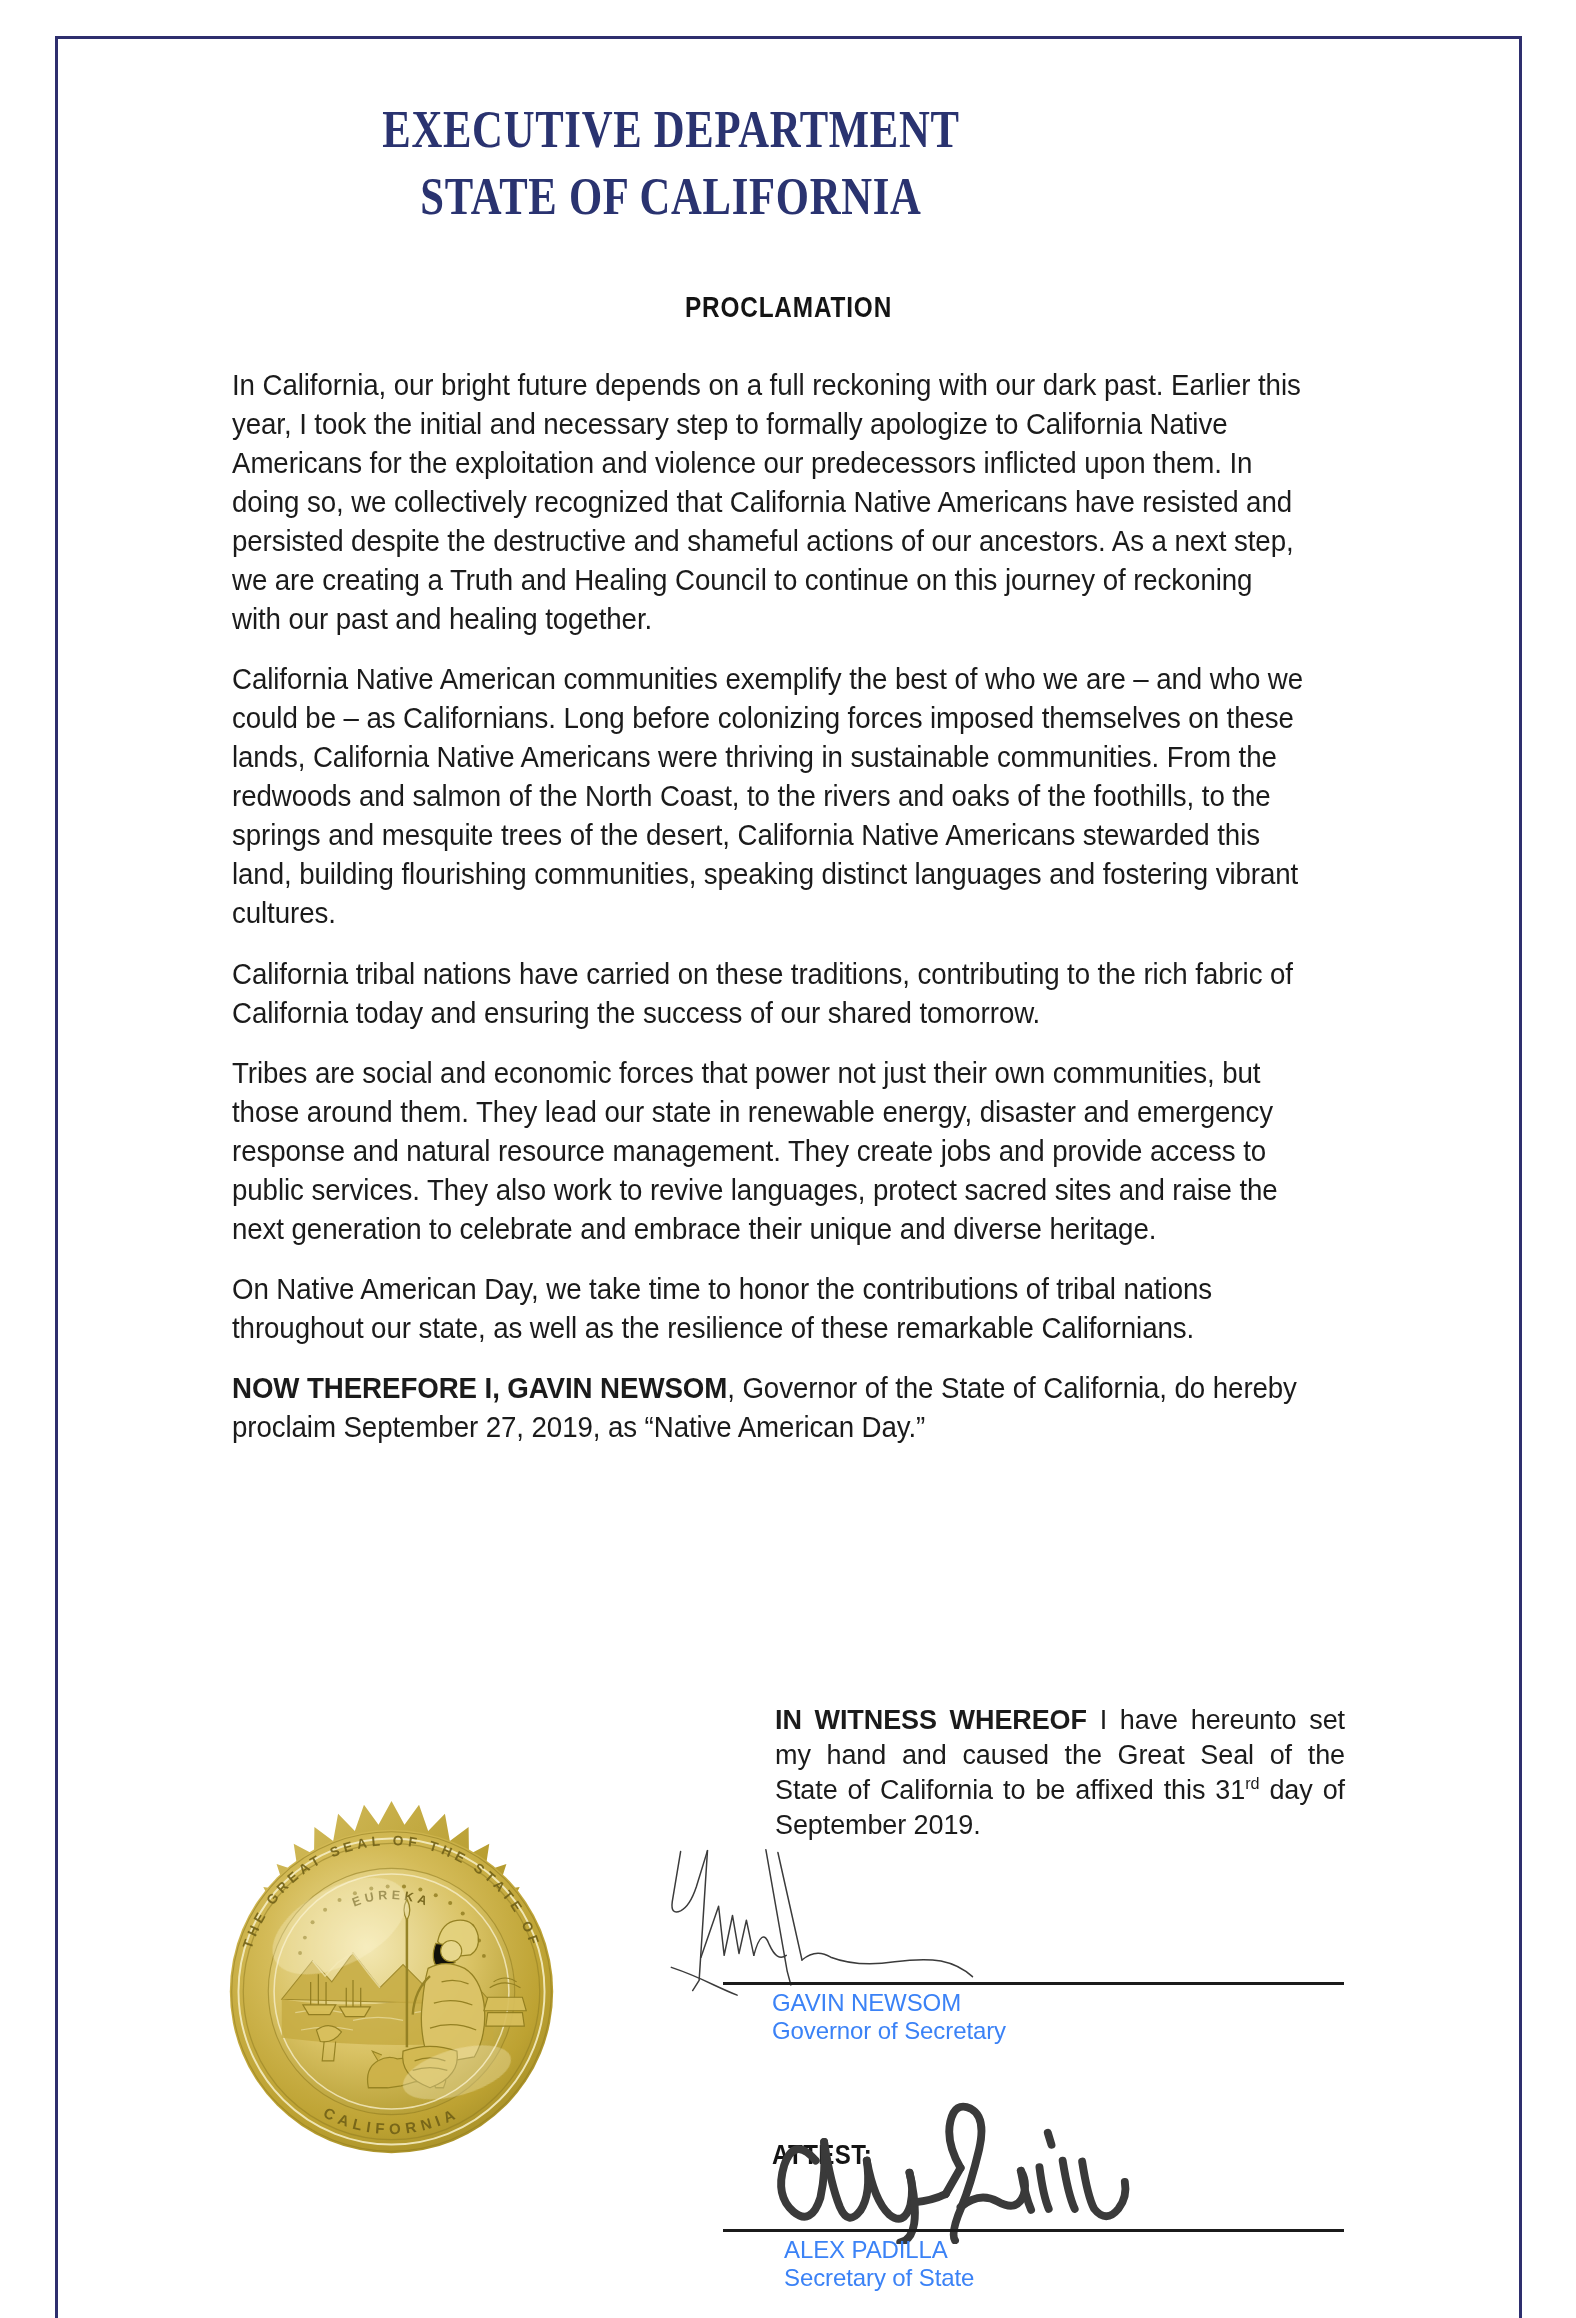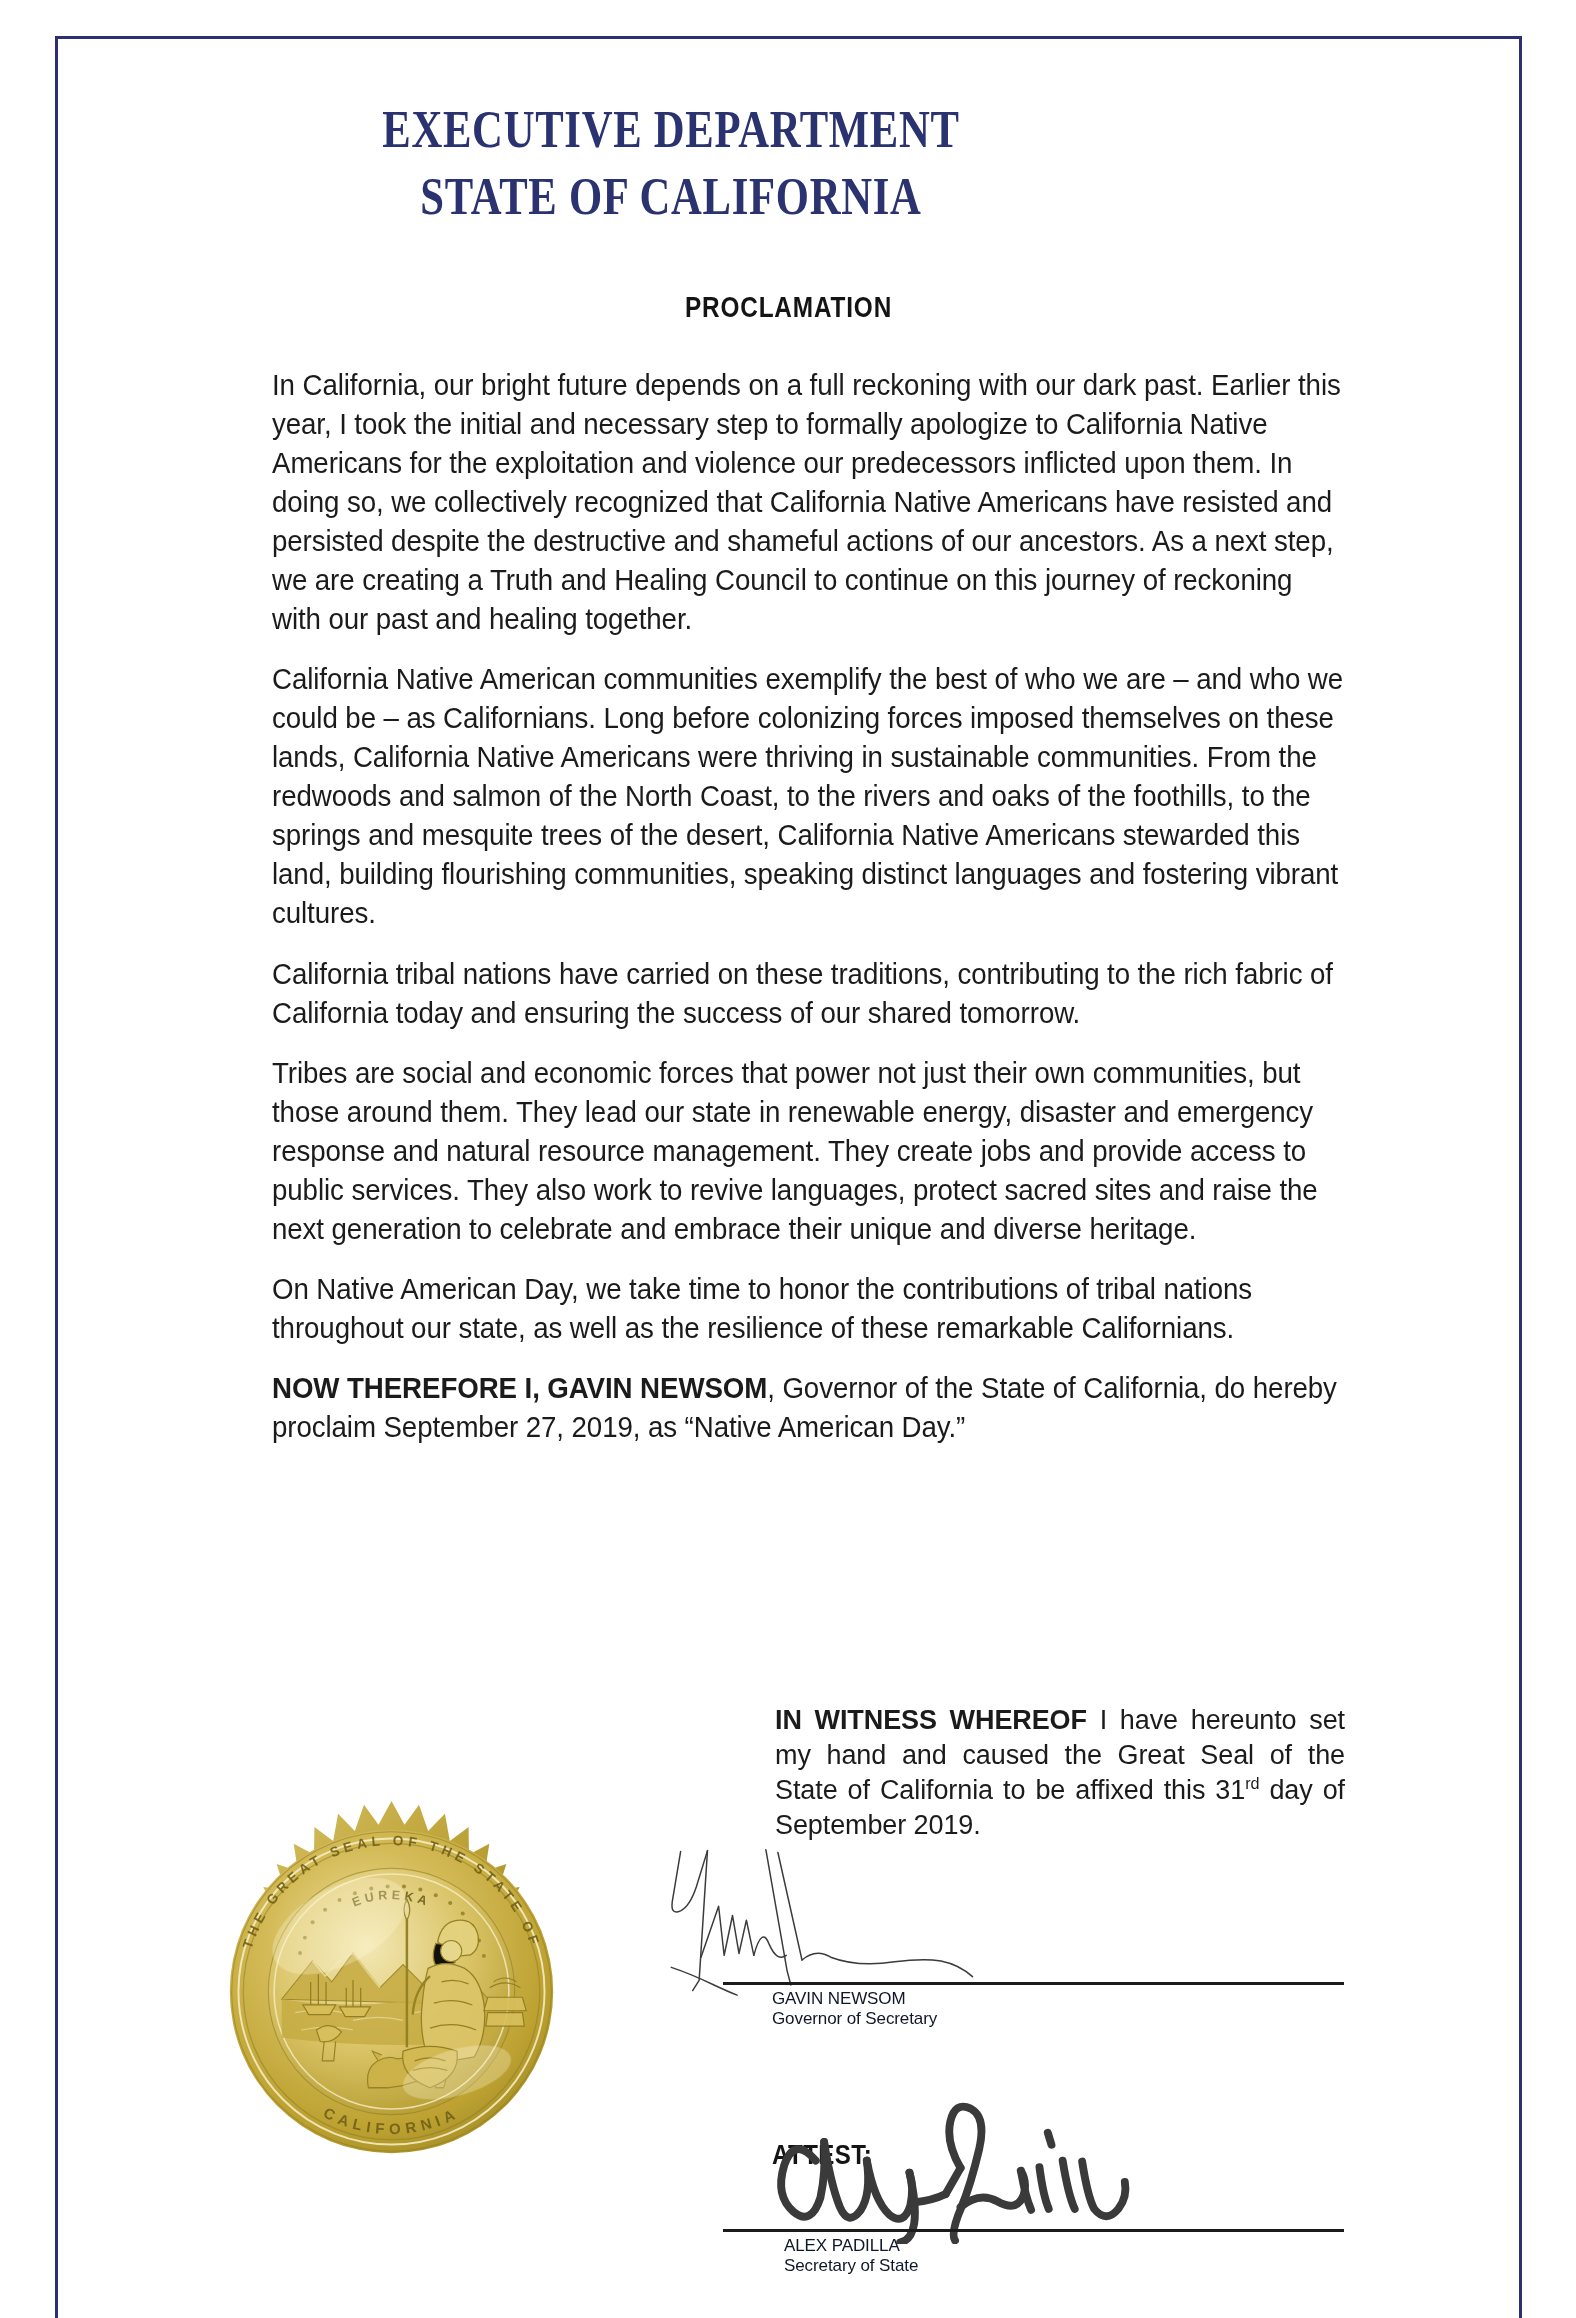--- a/index.html
+++ b/index.html
@@ -64,21 +64,20 @@
     transform: scaleX(0.84);
   }
 
   
   #body-copy {
     position: absolute;
     left: 232px;
     top: 366px;
     width: 1122px;
     color: #1b1b1b;
-    margin-left: 40px;
   }
   .para {
     font-size: 29px;
     line-height: 1.345;
     margin: 0 0 21.3px 0;
     transform: scaleX(0.955);
     transform-origin: left top;
     letter-spacing: -0.1px;
   }
   .para:last-child { margin-bottom: 0; }
@@ -103,23 +102,23 @@
   .sig-rule {
     position: absolute;
     height: 2.8px;
     background: #1b1b1b;
   }
   #gov-sig-rule  { left: 723px; top: 1982px; width: 621px; }
   #sos-sig-rule  { left: 723px; top: 2229px; width: 621px; }
 
   .sig-name {
     position: absolute;
-    font-size: 17px;
+    font-size: 24px;
     line-height: 1.16;
-    color: #0f172a;
+    color: #3b82f6;
     letter-spacing: -0.1px;
     white-space: nowrap;
   }
   #gov-name-block { left: 772px; top: 1989px; }
   #sos-name-block { left: 784px; top: 2236px; }
 
   #attest-label {
     position: absolute;
     left: 772px;
     top: 2139px;

